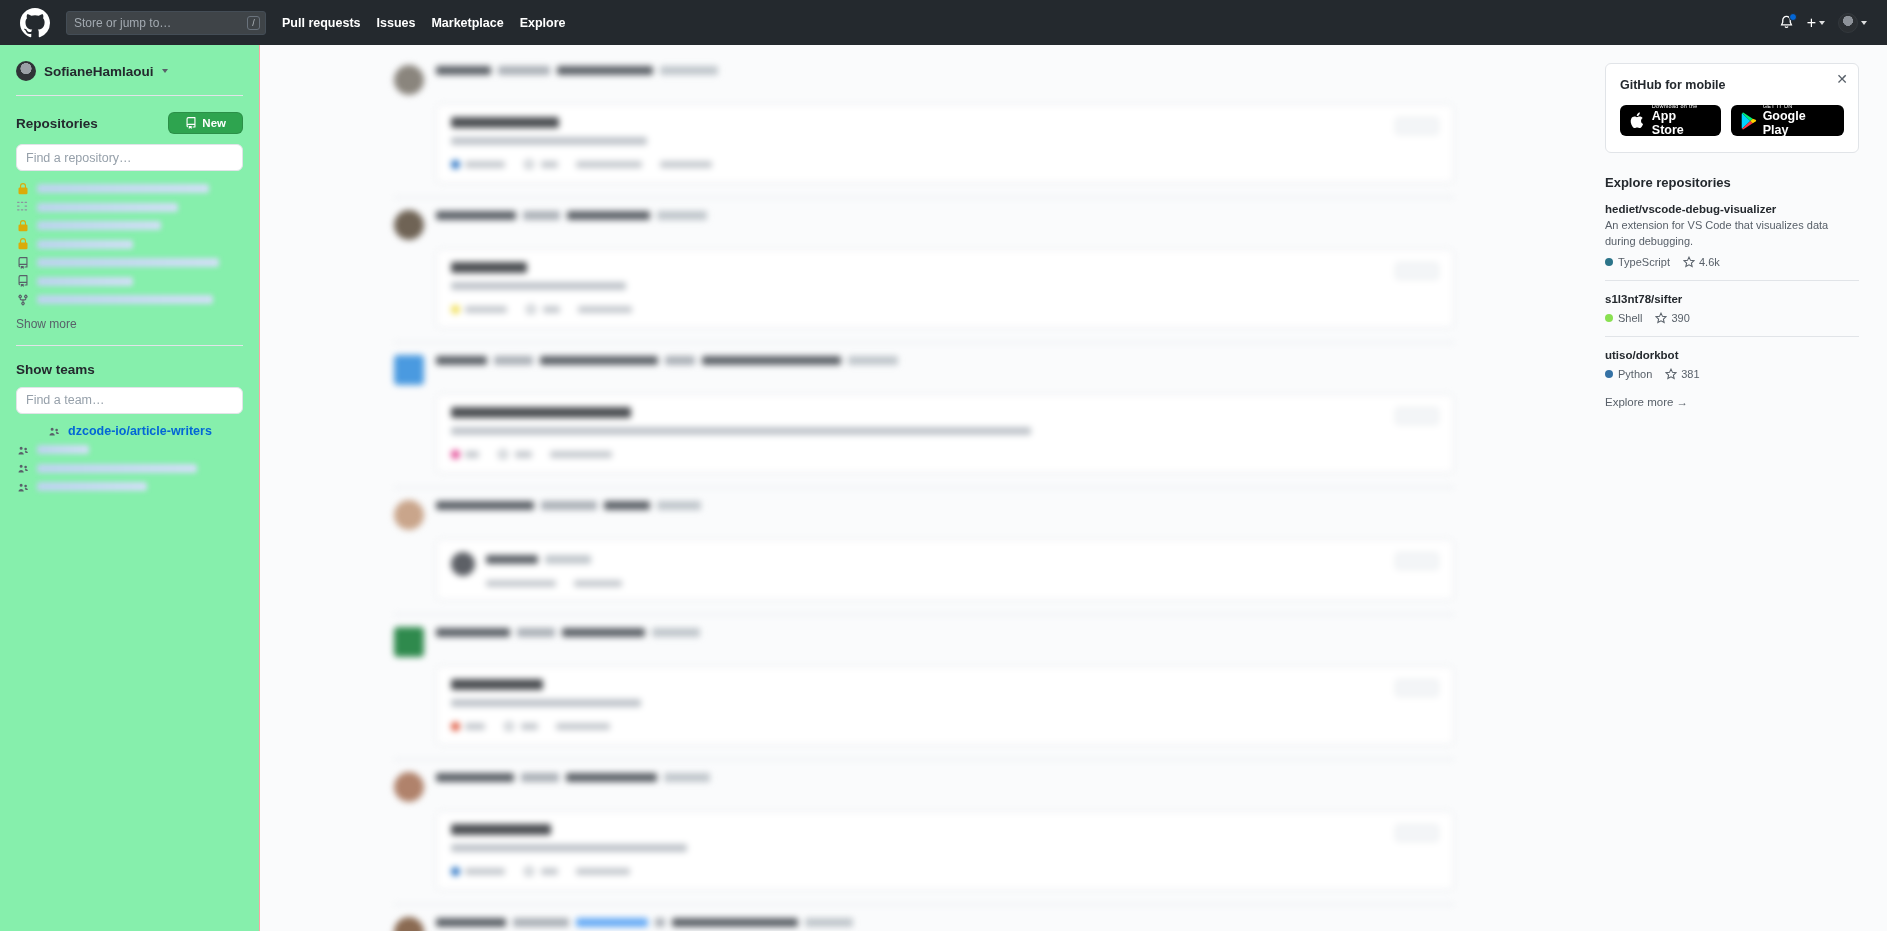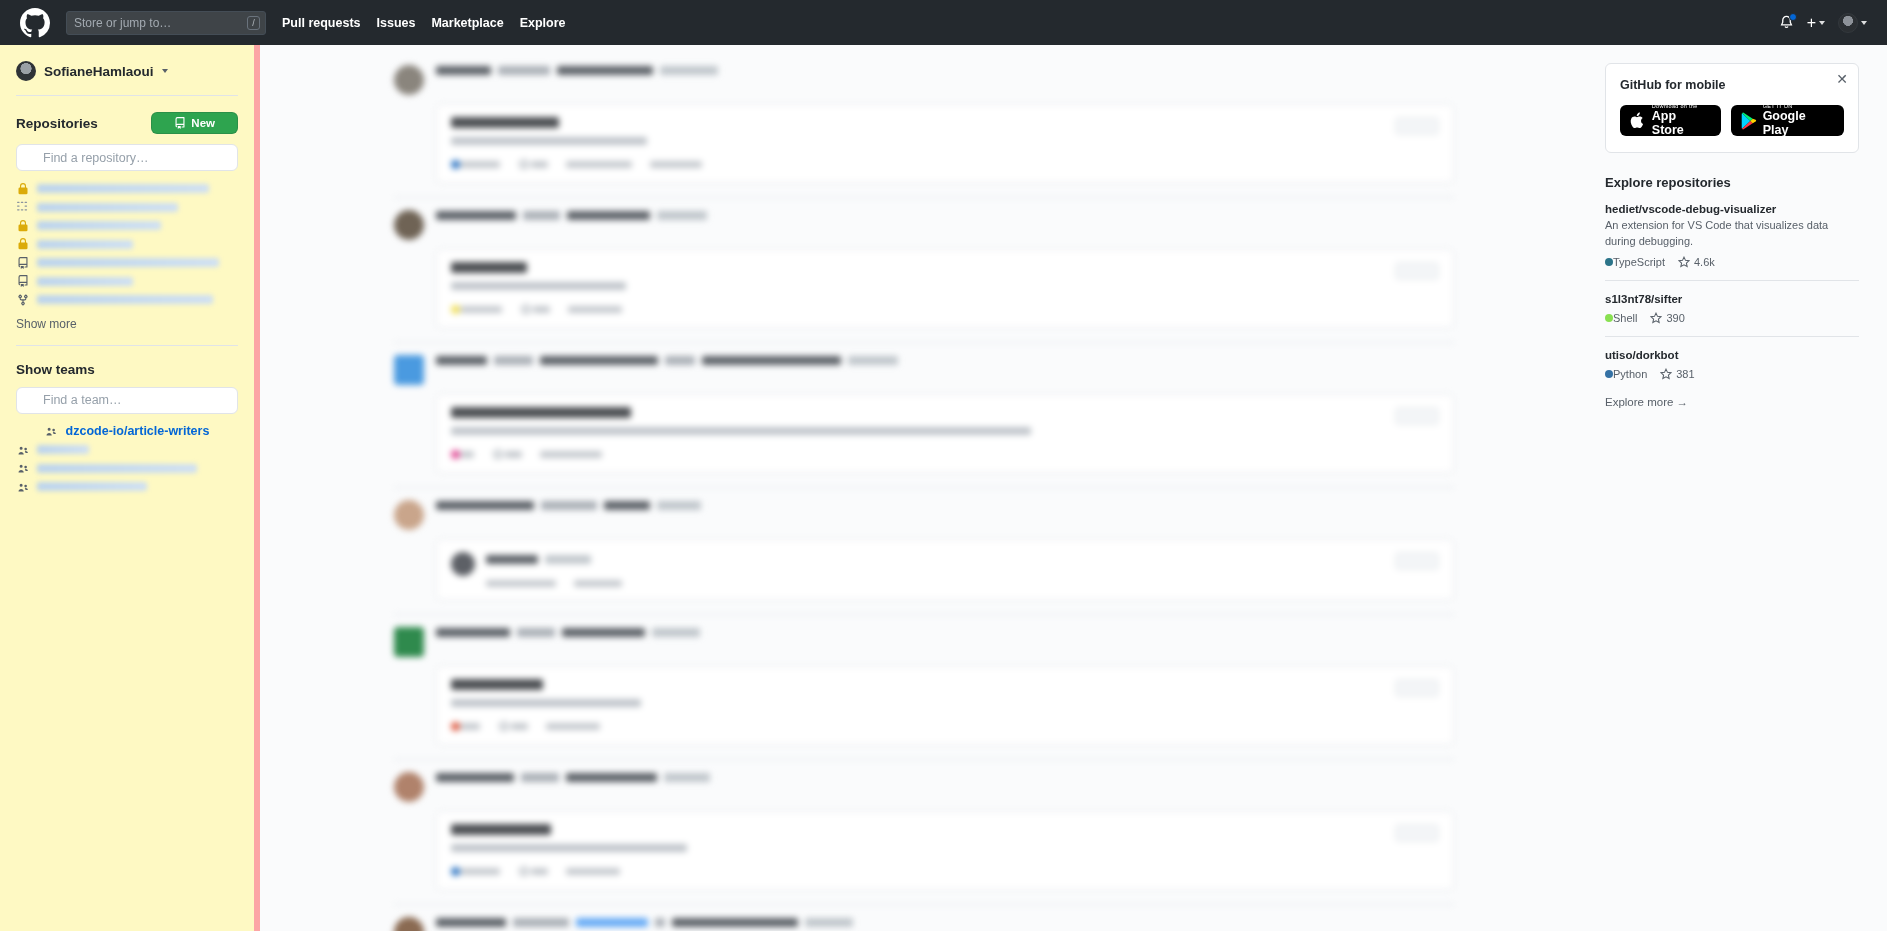--- a/index.html
+++ b/index.html
@@ -49,49 +49,49 @@
     width: 20px; height: 20px; border-radius: 50%;
     background: radial-gradient(circle at 50% 38%, #8d9299 0 34%, #2b2f33 36% 100%);
     border: 1px solid #33383d;
   }
 
   
   .shell { display: flex; height: 886px; }
 
   
   .sidebar {
-    width: 260px; flex: 0 0 260px; background: #fef9c3;
-    border-right: 6px solid #fca5a5; padding: 16px 16px 0 16px;
+    width: 260px; flex: 0 0 260px; background: #86efac;
+    border-right: 1px solid #fca5a5; padding: 16px 16px 0 16px;
     overflow: hidden;
   }
   .user-row { display: flex; align-items: center; gap: 8px; padding-bottom: 14px; }
   .avatar-sm {
     width: 20px; height: 20px; border-radius: 50%;
     background: radial-gradient(circle at 50% 38%, #9aa0a6 0 34%, #2f3337 36% 100%);
   }
   .user-name { font-size: 13.5px; font-weight: 700; color: #24292e; }
   .caret-dark {
     width: 0; height: 0; border-left: 3.5px solid transparent;
     border-right: 3.5px solid transparent; border-top: 4px solid #586069;
   }
   .sep { height: 1px; background: #e1e4e8; }
   .sec-head {
     display: flex; align-items: center; justify-content: space-between;
     margin: 16px 0 10px 0;
   }
   .sec-title { font-size: 13.5px; font-weight: 700; }
   .btn-new {
     background: #2ea44f; border: 1px solid rgba(27,31,35,.15); border-radius: 6px;
-    color: #fff; font-size: 11.5px; font-weight: 600; padding: 4px 22px;
+    color: #fff; font-size: 11.5px; font-weight: 600; padding: 4px 16px;
     display: flex; align-items: center; gap: 5px; cursor: pointer;
   }
   .repo-ico { width: 12px; height: 12px; fill: #fff; }
   .finput {
     width: 100%; height: 27px; border: 1px solid #e1e4e8; border-radius: 6px;
-    background: #fff; padding: 0 26px; font-size: 12.5px; color: #24292e;
+    background: #fff; padding: 0 9px; font-size: 12.5px; color: #24292e;
     font-family: "Liberation Sans", sans-serif;
   }
   .finput::placeholder { color: #96a0aa; }
   .list { margin-top: 9px; }
   .list-item {
     display: flex; align-items: center; gap: 8px; height: 17.5px; margin-bottom: 1px;
   }
   .li-ico { width: 13px; flex: 0 0 13px; display: flex; justify-content: center; }
   .li-ico svg { width: 12px; height: 12px; }
   .bar {
@@ -159,21 +159,21 @@
   .badge .b-top { color: #fff; font-size: 5.5px; letter-spacing: .3px; display: block; line-height: 1.2; }
   .badge .b-big { color: #fff; font-size: 12.5px; font-weight: 600; display: block; line-height: 1.1; }
   .apple { width: 16px; height: 19px; fill: #fff; }
   .gplay { width: 16px; height: 18px; }
 
   .rail-h { font-size: 13px; font-weight: 700; margin: 22px 0 13px 0; }
   .erepo { margin-bottom: 12px; }
   .erepo-n { font-size: 11.5px; font-weight: 700; color: #24292e; text-decoration: none; display: block; }
   .erepo-d { font-size: 11px; color: #586069; line-height: 1.42; margin-top: 3px; }
   .erepo-m { display: flex; align-items: center; gap: 13px; margin-top: 7px; }
-  .lang { display: flex; align-items: center; font-size: 11px; color: #586069; }
+  .lang { display: flex; align-items: center; gap: 5px; font-size: 11px; color: #586069; }
   .lang-dot { width: 8px; height: 8px; border-radius: 50%; }
   .stars { display: flex; align-items: center; gap: 4px; font-size: 11px; color: #586069; }
   .star-ico { width: 12px; height: 12px; fill: none; stroke: #586069; stroke-width: 1.4; }
   .rsep { height: 1px; background: #e1e4e8; margin: 12px 0; }
   .explore-more { font-size: 11.5px; color: #586069; text-decoration: none; display: inline-block; margin-top: 4px; }
 </style>
 </head>
 <body>
 
 <div class="header">

